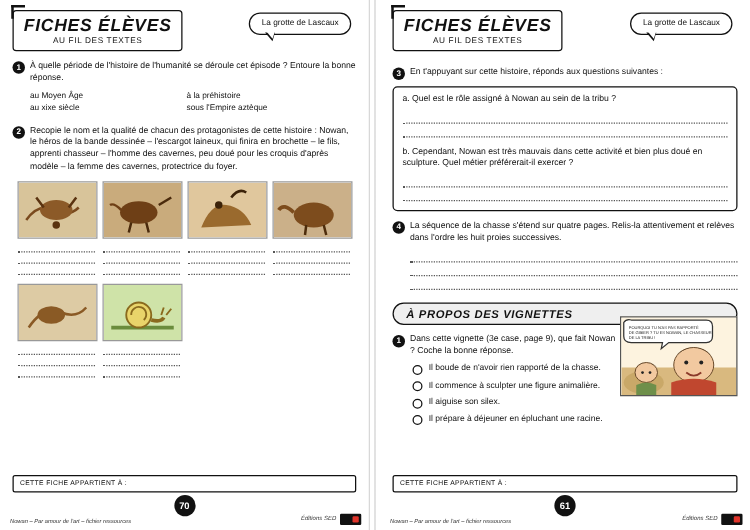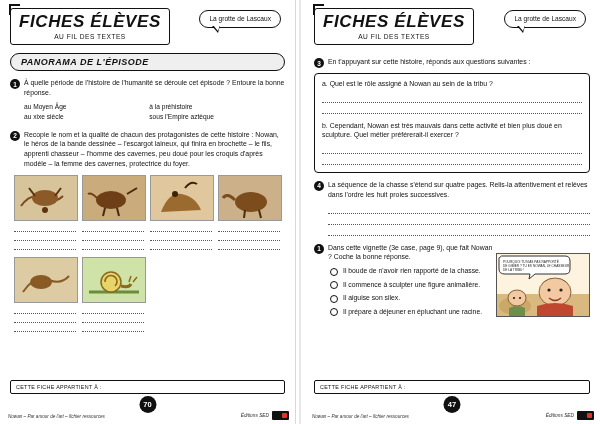--- a/index.html
+++ b/index.html
@@ -30,21 +30,21 @@
   }
   
   .hdr{position:relative;display:flex;align-items:flex-start;}
   .hdr-bar{
     border:1.6px solid #111;border-radius:3px;
     padding:3px 8px 4px 8px;
     display:inline-block;
     position:relative;
   }
   .hdr-title{
-    font-weight:bold;font-size:17px;letter-spacing:.6px;
+    font-weight:bold;font-size:14px;letter-spacing:.6px;
     color:#111;font-style:italic;
   }
   .hdr-sub{
     font-size:6.6px;letter-spacing:.5px;color:#111;margin-top:1px;text-align:center;
   }
   .hdr-mark{
     position:absolute;left:-2px;top:-5px;width:9px;height:9px;
     border-left:2px solid #111;border-top:2px solid #111;
   }
   .bubble{
@@ -147,21 +147,20 @@
 
     <div class="hdr">
       <div class="hdr-bar">
         <div class="hdr-mark"></div>
         <div class="hdr-title">FICHES ÉLÈVES</div>
         <div class="hdr-sub">AU FIL DES TEXTES</div>
       </div>
       <div class="bubble">La grotte de Lascaux</div>
     </div>
 
-    <div class="banner full">PANORAMA DE L'ÉPISODE</div>
 
     <div class="q">
       <div class="qnum">1</div>
       <div class="qtxt">À quelle période de l'histoire de l'humanité se déroule cet épisode ? Entoure la bonne réponse.</div>
     </div>
     <div class="answers">
       <div class="col">
         <div>au Moyen Âge</div>
         <div>au xixe siècle</div>
       </div>
@@ -318,20 +317,21 @@
     <div class="q">
       <div class="qnum">4</div>
       <div class="qtxt">La séquence de la chasse s'étend sur quatre pages. Relis-la attentivement et relèves dans l'ordre les huit proies successives.</div>
     </div>
     <div class="lines">
       <div class="line"></div>
       <div class="line"></div>
       <div class="line"></div>
     </div>
 
+    <div class="banner full" style="margin-top:10px">À PROPOS DES VIGNETTES</div>
 
     <div class="q">
       <div class="qnum">1</div>
       <div class="qtxt" style="width:165px">Dans cette vignette (3e case, page 9), que fait Nowan ? Coche la bonne réponse.</div>
     </div>
 
     <div class="choice">
       <div class="radio"></div>
       <div style="width:140px">Il boude de n'avoir rien rapporté de la chasse.</div>
     </div>
@@ -367,18 +367,18 @@
         <path d="M11 40 q9 -8 18 0 q-4 -4 -9 -4 q-5 0 -9 4z" fill="#2e2116"></path>
         <circle cx="17" cy="44" r="1.1" fill="#222"></circle>
         <circle cx="23" cy="44" r="1.1" fill="#222"></circle>
         <path d="M12 54 q8 -4 16 0 v8 h-16z" fill="#6e8f4a"></path>
       </svg>
     </div>
 
     <div class="footer">
       <div class="ownerbar">CETTE FICHE APPARTIENT À :</div>
     </div>
-    <div class="pagenum">47</div>
+    <div class="pagenum">61</div>
     <div class="credit-l">Nowan – Par amour de l'art – fichier ressources</div>
     <div class="credit-r">Éditions SED</div>
     <div class="logo"></div>
   </div>
 </div>
 
 </body></html>

